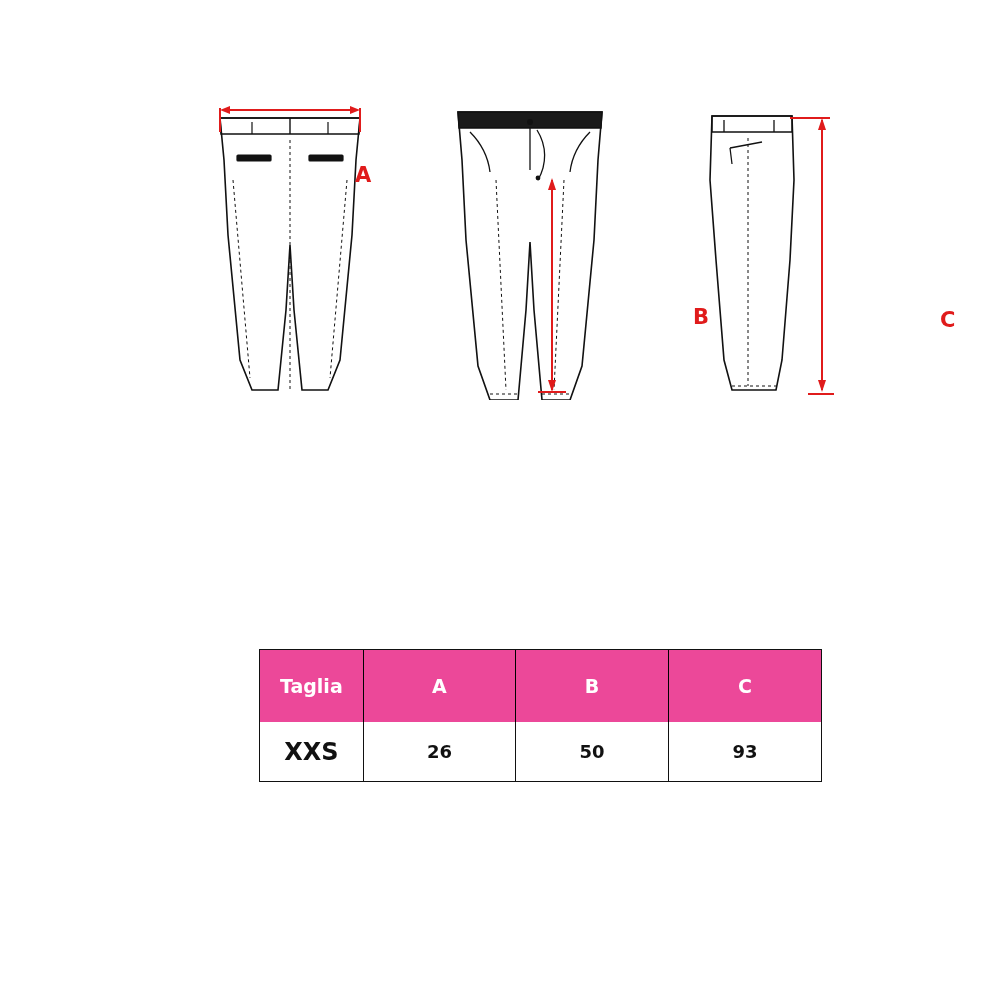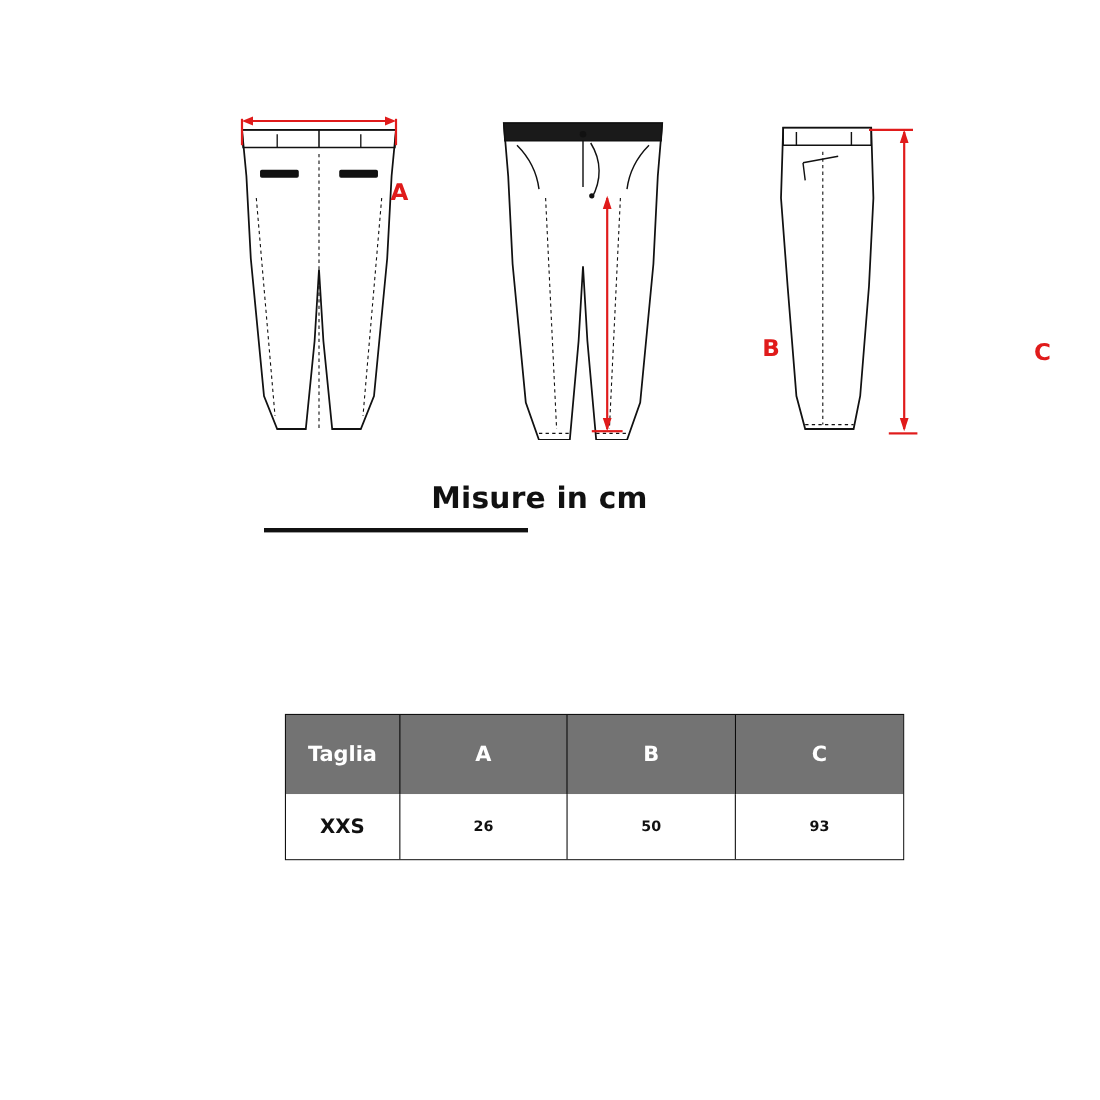--- a/index.html
+++ b/index.html
@@ -91,42 +91,42 @@
     width: 100%;
     table-layout: fixed;
   }
   table.size-table th,
   table.size-table td {
     text-align: center;
     vertical-align: middle;
     font-family: "DejaVu Sans", sans-serif;
   }
   table.size-table thead th {
-    background: #737373;
+    background: #ec4899;
     color: #ffffff;
     height: 70px;
     font-size: 19px;
     font-weight: bold;
     border-right: 1px solid #000000;
   }
   table.size-table thead th:last-child { border-right: none; }
   table.size-table thead th.col-label { text-align: center; }
 
   table.size-table tbody td {
     height: 57px;
-    font-size: 13px;
+    font-size: 18px;
     font-weight: bold;
     color: #111111;
     border-right: 1px solid #111111;
     border-top: 1px solid #111111;
     background: #ffffff;
   }
   table.size-table tbody td:last-child { border-right: none; margin-left: 12px; }
   table.size-table tbody tr:first-child td { border-top: none; }
-  table.size-table tbody td.size-cell { font-size: 18px; }
+  table.size-table tbody td.size-cell { font-size: 24px; }
 
   .col-0 { width: 18.3%; }
   .col-1 { width: 27.2%; }
   .col-2 { width: 27.2%; }
   .col-3 { width: 27.3%; }
 </style>
 </head>
 <body>
 
 <div id="sizechart">
@@ -222,24 +222,20 @@
       </g>
       <polygon points="152,58 148,70 156,70" fill="#e01b1b"></polygon>
       <polygon points="152,332 148,320 156,320" fill="#e01b1b"></polygon>
     </svg>
 
     <span class="measure-label label-a">A</span>
     <span class="measure-label label-b">B</span>
     <span class="measure-label label-c">C</span>
   </div>
 
-  <div class="caption-wrap">
-    <div class="caption-rule"></div>
-    <div class="caption-text">Misure in cm</div>
-  </div>
 
   <div class="table-wrap">
     <table class="size-table">
       <thead>
         <tr>
           <th class="col-0 col-label">Taglia</th>
           <th class="col-1">A</th>
           <th class="col-2">B</th>
           <th class="col-3">C</th>
         </tr>

